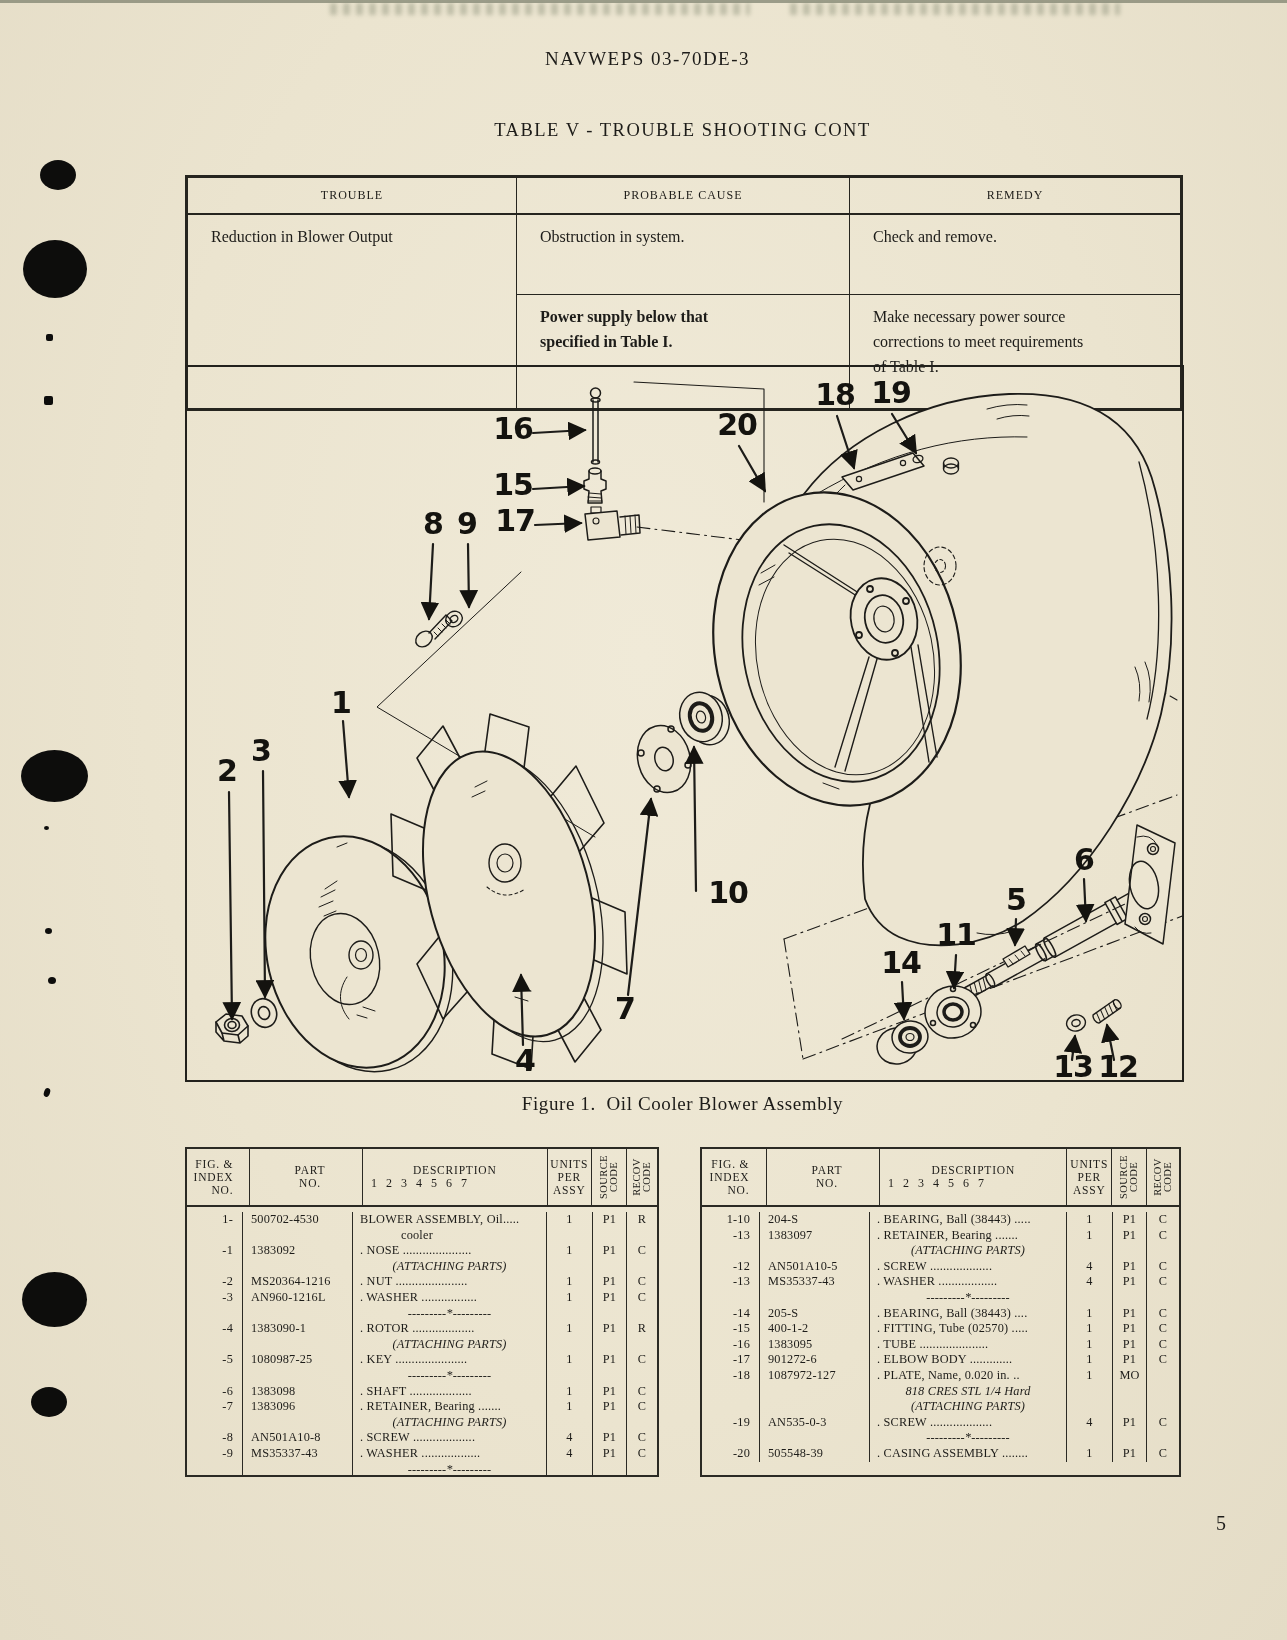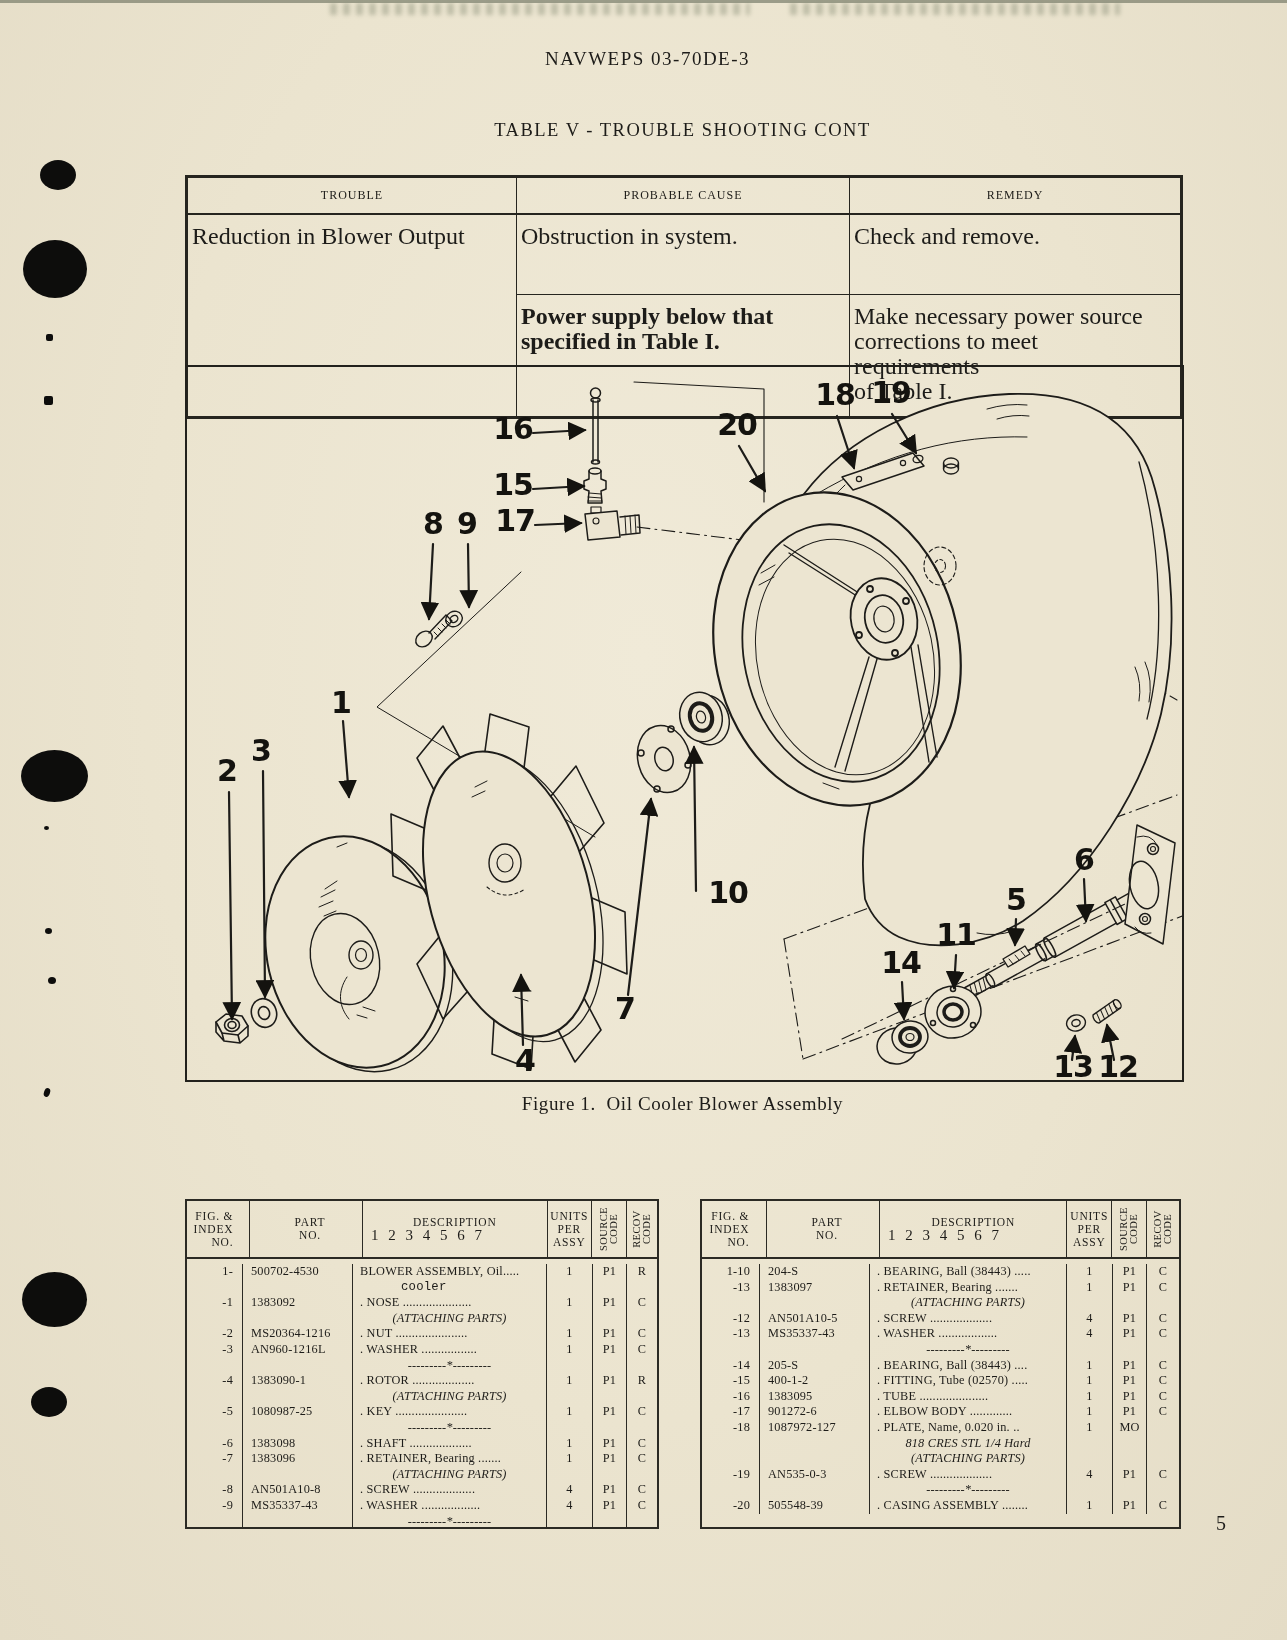--- a/index.html
+++ b/index.html
@@ -17,49 +17,49 @@
   
   .punch{background:#0d0d0c;border-radius:50%;}
   
   .doc-num{left:0;top:48px;width:1295px;text-align:center;font-size:19px;letter-spacing:1.5px;white-space:pre;}
   .tbl-title{left:185px;top:120px;width:995px;text-align:center;font-size:18.5px;letter-spacing:1.5px;white-space:pre;}
   
   .ttable{left:185px;top:175px;width:995px;border-collapse:collapse;table-layout:fixed;}
   .ttable th,.ttable td{border:1.7px solid #26251f;font-weight:normal;}
   .ttable{border:3px solid #26251f;}
   .ttable th{font-size:12px;letter-spacing:1px;height:33px;border-bottom:2.6px solid #26251f;}
-  .ttable td{font-size:24px;padding:9px 18px 12px 4px;vertical-align:top;line-height:25px;white-space:pre-line;}
+  .ttable td{font-size:16px;padding:9px 18px 12px 23px;vertical-align:top;line-height:25px;white-space:pre-line;}
   
   .figbox{left:185px;top:365px;width:995px;height:713px;border:2.6px solid #22211c;box-sizing:content-box;}
   .figcap{left:185px;top:1093px;width:995px;text-align:center;font-size:19px;letter-spacing:.6px;white-space:pre;}
   svg text.co{font-family:"DejaVu Sans",sans-serif;font-weight:700;font-size:30px;letter-spacing:-1px;fill:#14130f;}
   
-  .ptable{top:1199px;height:330px;border:2.2px solid #2b2a24;background:transparent;box-sizing:border-box;font-family:"Liberation Serif",serif;}
+  .ptable{top:1147px;height:330px;border:2.2px solid #2b2a24;background:transparent;box-sizing:border-box;font-family:"Liberation Serif",serif;}
   .pt-left{left:185px;width:474px;}
   .pt-right{left:700px;width:481px;}
   .phead{display:flex;height:56px;border-bottom:2.2px solid #2b2a24;align-items:stretch;}
   .phc{border-right:1.5px solid #2b2a24;display:flex;flex-direction:column;align-items:center;justify-content:center;
        font-size:11.5px;line-height:13px;letter-spacing:.8px;text-align:center;white-space:pre-line;}
   .phc:last-child{border-right:none;}
   .phc .rot{transform:rotate(-90deg);white-space:pre-line;font-size:10.5px;line-height:10px;letter-spacing:.4px;}
-  .phc .dcols{align-self:flex-start;padding-left:8px;letter-spacing:3px;font-size:15px;text-align:right;}
+  .phc .dcols{align-self:flex-start;padding-left:8px;letter-spacing:3px;font-size:12px;text-align:right;}
   .pbody{padding-top:5px;}
   .prow{display:flex;line-height:15.6px;font-size:12.3px;letter-spacing:.2px;}
   .pc{border-right:1.5px solid #2b2a24;box-sizing:border-box;overflow:hidden;white-space:nowrap;}
   .pc:last-child{border-right:none;}
   .pt-left  .c0{width:56px;} .pt-left .c1{width:110px;} .pt-left .c2{width:194px;}
   .pt-left  .c3{width:46px;} .pt-left .c4{width:34px;} .pt-left .c5{width:30px;}
   .pt-right .c0{width:58px;} .pt-right .c1{width:110px;} .pt-right .c2{width:197px;}
   .pt-right .c3{width:46px;} .pt-right .c4{width:34px;} .pt-right .c5{width:32px;}
   .c0{text-align:right;padding-right:9px;}
   .c1{padding-left:8px;}
   .c3,.c4,.c5{text-align:center;}
   .dl{padding-left:7px;}      
   .dc{text-align:center;font-style:italic;}     
-  .dind{padding-left:48px;font-family:Liberation Mono, monospace;}   
+  .dind{padding-left:48px;}   
   .pagenum{left:1216px;top:1512px;font-size:20px;}
 </style>
 </head>
 <body>
 
 <div class="abs top-edge"></div>
 <div class="abs smudge" style="left:330px;top:3px;width:420px;"></div>
 <div class="abs smudge" style="left:790px;top:3px;width:330px;"></div>
 
 <div class="abs punch" style="left:40px;top:160px;width:36px;height:30px;"></div>

